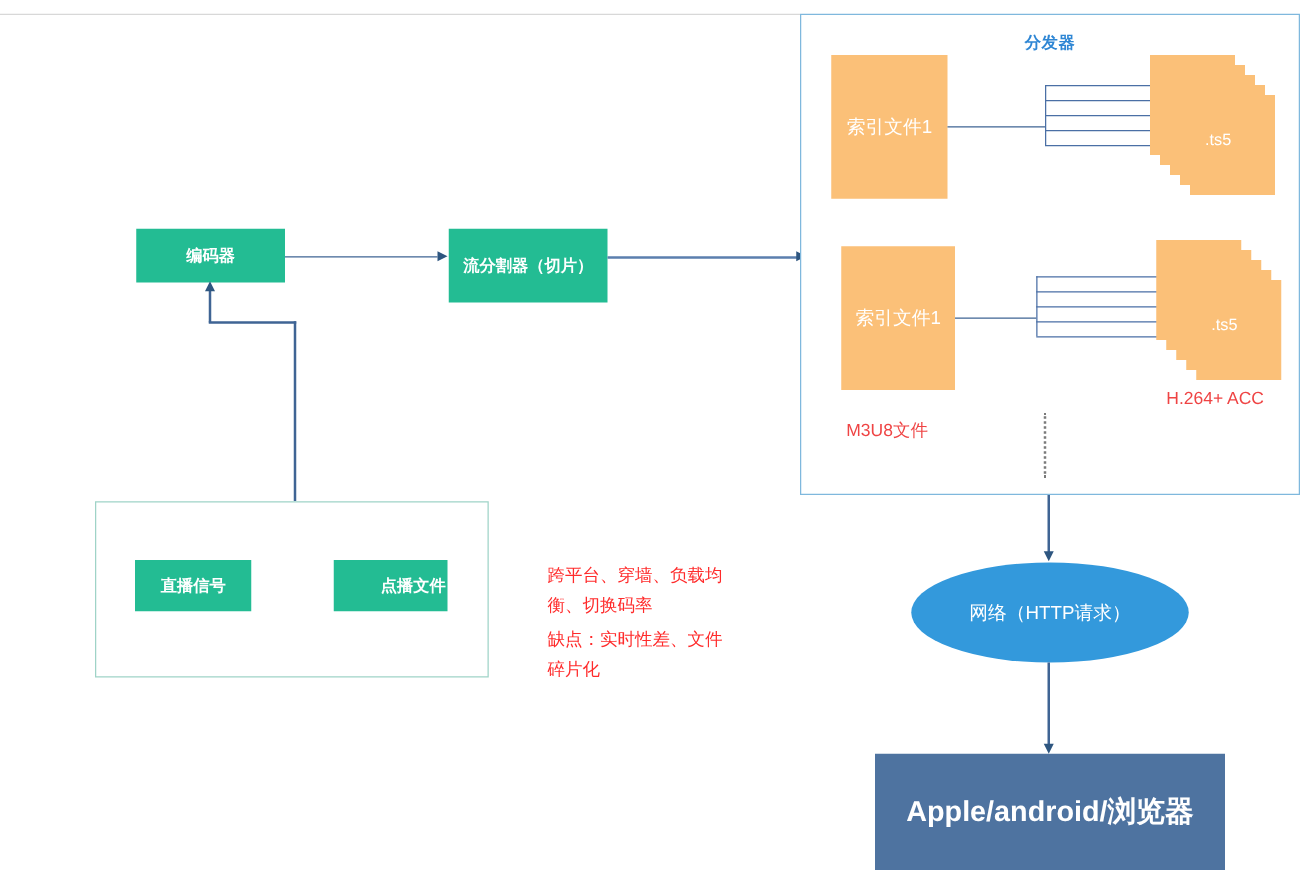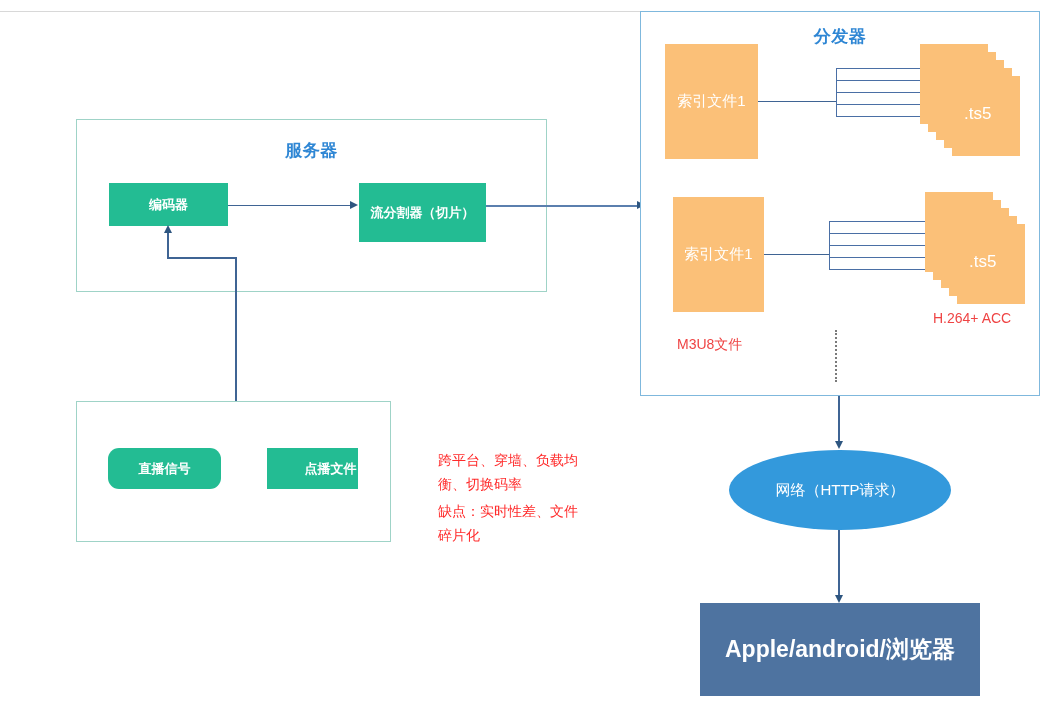--- a/index.html
+++ b/index.html
@@ -38,21 +38,21 @@
     border: 1px solid #7fb8dd;
   }
 
   .container-title {
     position: absolute;
     left: 0;
     width: 100%;
     text-align: center;
     color: #2e86d4;
     font-weight: bold;
-    font-size: 17px;
+    font-size: 13px;
     letter-spacing: 0.5px;
   }
 
   
   .green-box {
     background: #23bc93;
     color: #ffffff;
     font-size: 13px;
     font-weight: bold;
     display: flex;
@@ -76,21 +76,21 @@
 
   
   .ts-stack { position: absolute; }
   .ts-sheet {
     position: absolute;
     background: #fbc078;
   }
   .ts-label {
     position: absolute;
     color: #ffffff;
-    font-size: 17px;
+    font-size: 13px;
     white-space: nowrap;
   }
 
   
   .fan-line {
     position: absolute;
     height: 1px;
     background: #4a6fa5;
   }
   .fan-bar {
@@ -179,42 +179,39 @@
     border-left: 2px dotted #7a7a7a;
   }
 </style>
 </head>
 <body>
 
 <div id="canvas">
 
   <div class="abs top-rule"></div>
 
-  <div class="abs container-box" style="left:76px; top:119px; width:471px; height:173px;">
-    <div class="container-title" style="top:19px;">服务器</div>
-  </div>
 
   <div class="abs green-box" style="left:109px; top:183px; width:119px; height:43px;">编码器</div>
 
   <div class="abs green-box" style="left:359px; top:183px; width:127px; height:59px;">流分割器（切片）</div>
 
   <div class="abs conn-h" style="left:228px; top:205px; width:122px;"></div>
   <div class="abs arrow-head arrow-right" style="left:350px; top:201px;"></div>
 
   <div class="abs conn-h conn-thick" style="left:486px; top:205px; width:157px; height:2px;"></div>
   <div class="abs arrow-head arrow-right" style="left:637px; top:201px;"></div>
 
   <div class="abs conn-v" style="left:235px; top:257px; width:2px; height:144px;"></div>
   <div class="abs conn-h" style="left:167px; top:257px; width:70px; height:2px;"></div>
   <div class="abs conn-v" style="left:167px; top:232px; width:2px; height:26px;"></div>
   <div class="abs arrow-head arrow-up" style="left:164px; top:225px;"></div>
 
   <div class="abs container-box" style="left:76px; top:401px; width:315px; height:141px;"></div>
 
-  <div class="abs green-box" style="left:108px; top:448px; width:113px; height:41px;border-radius:11px;">直播信号</div>
+  <div class="abs green-box" style="left:108px; top:448px; width:93px; height:41px;">直播信号</div>
 
   <div class="abs green-box" style="left:267px; top:448px; width:91px; height:41px;padding-left:36px;">点播文件</div>
 
   <div class="red-note" style="left:438px; top:449px; width:152px;">跨平台、穿墙、负载均衡、切换码率</div>
   <div class="red-note" style="left:438px; top:500px; width:152px;">缺点：实时性差、文件碎片化</div>
 
   <div class="abs container-box blue" style="left:640px; top:11px; width:400px; height:385px;">
     <div class="container-title" style="top:13px;">分发器</div>
   </div>
 

